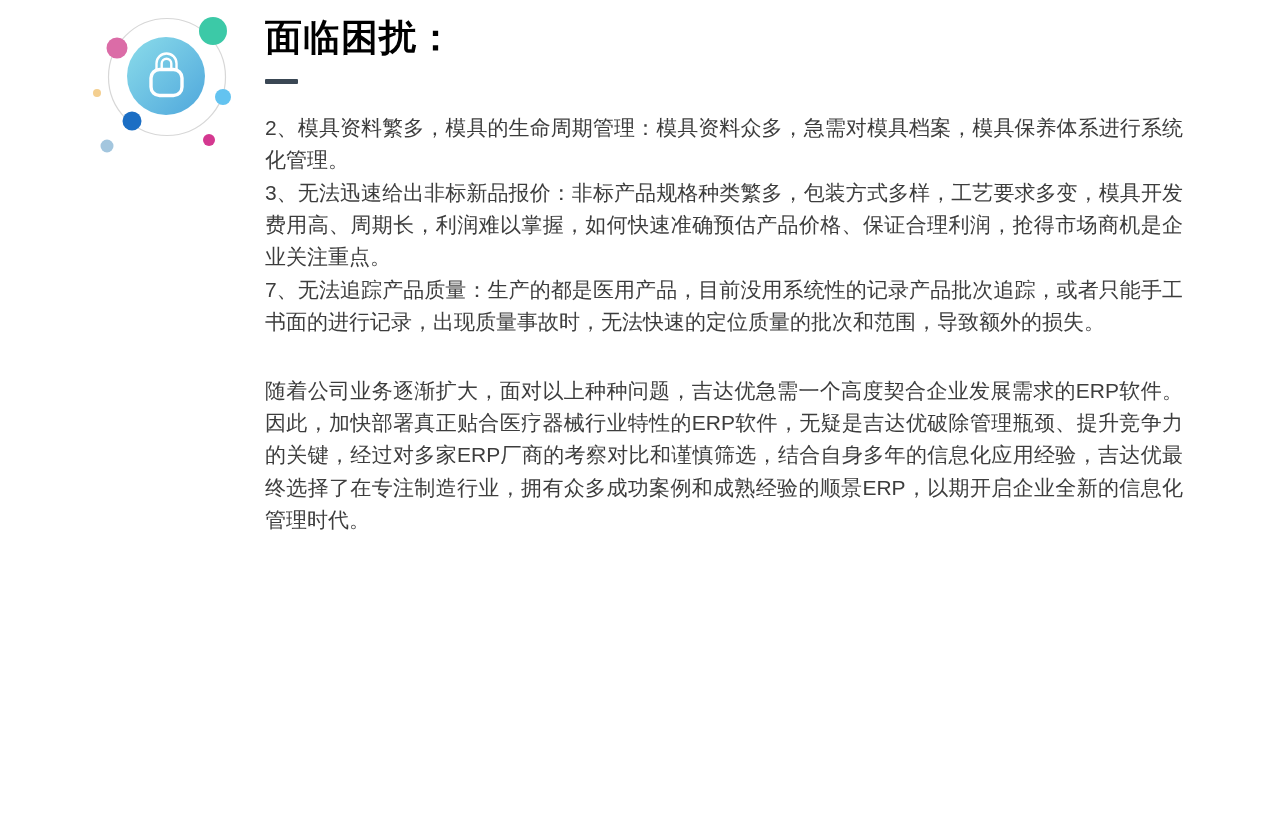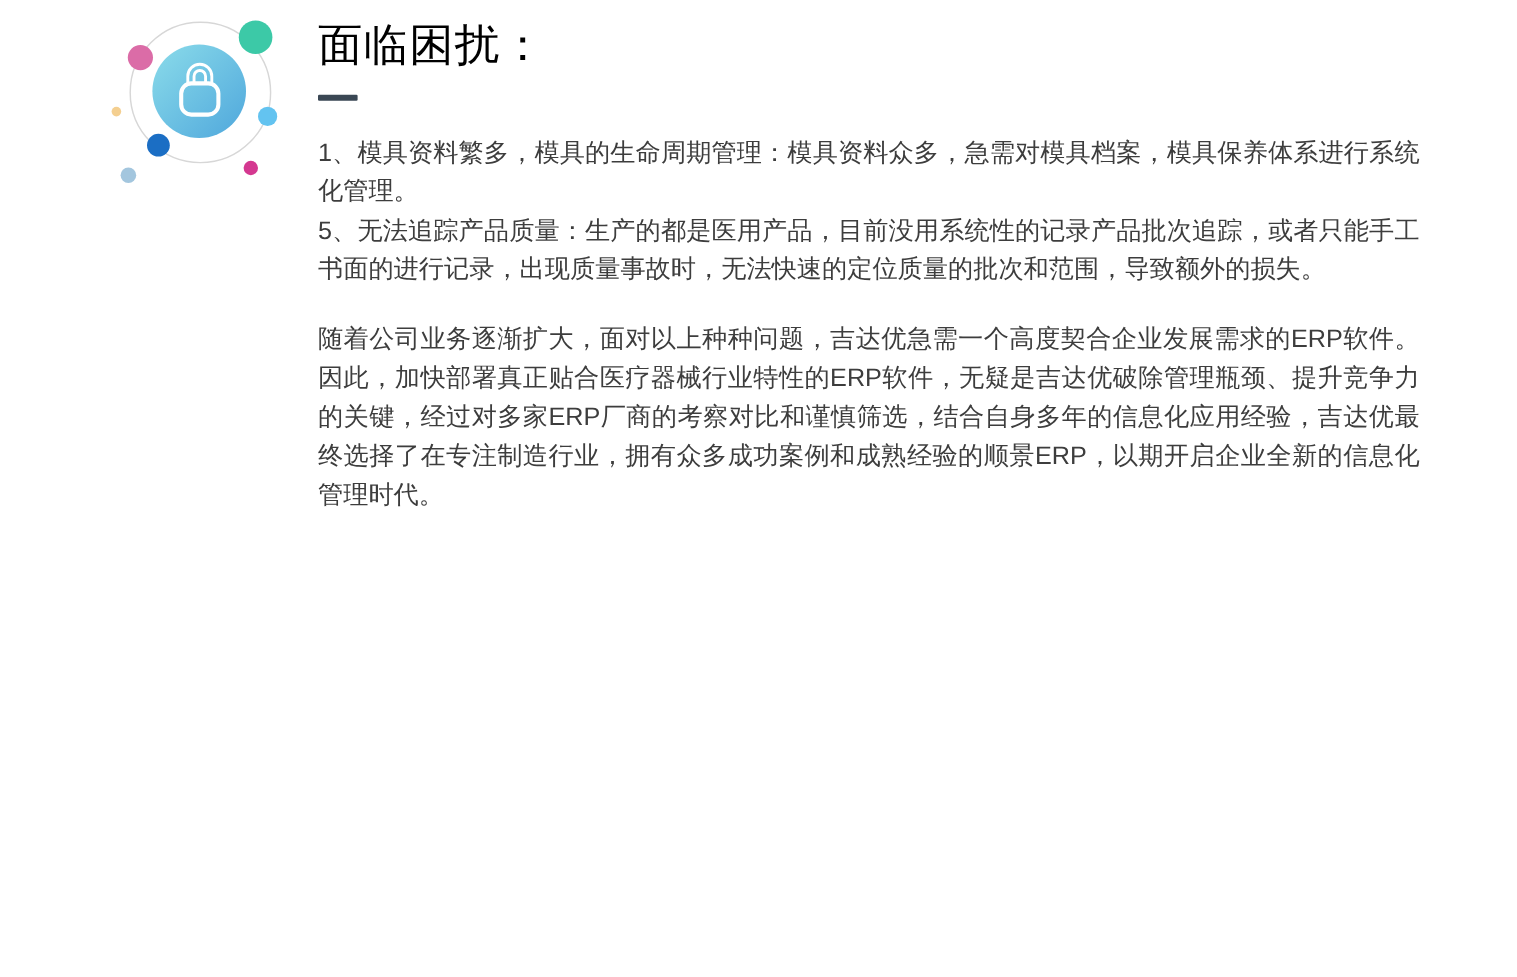--- a/index.html
+++ b/index.html
@@ -20,21 +20,21 @@
     height: 160px;
   }
   .content {
     position: absolute;
     left: 265px;
     top: 18px;
     width: 918px;
   }
   .title {
     font-size: 37px;
-    font-weight: 400;
+    font-weight: 700;
     color: #000000;
     margin: 0;
     line-height: 1.1;
     letter-spacing: 1px;
   }
   .dash {
     width: 33px;
     height: 5px;
     background: #3a4754;
     margin-top: 20px;
@@ -46,21 +46,21 @@
   .problems p,
   .closing {
     font-size: 21px;
     line-height: 32.4px;
     color: #3d3d3d;
     text-align: justify;
     text-justify: inter-ideograph;
     margin: 0;
   }
   .closing {
-    margin-top: 26px;
+    margin-top: 36px;
   }
 </style>
 </head>
 <body>
 
 <div class="icon-wrap">
   <svg width="160" height="160" viewBox="0 0 160 160">
     <defs>
       <linearGradient id="circleGrad" x1="0" y1="0" x2="1" y2="1">
         <stop offset="0" stop-color="#8bdcea"></stop>
@@ -86,18 +86,19 @@
     <circle cx="124" cy="135" r="6" fill="#d43890"></circle>
     <circle cx="138" cy="92" r="8" fill="#63c3f0"></circle>
   </svg>
 </div>
 
 <div class="content">
   <h1 class="title">面临困扰：</h1>
   <div class="dash"></div>
 
   <div class="problems">
-    <p>1、模具资料繁多，模具的生命周期管理：模具资料众多，急需对模具档案，模具保养体系进行系统化管理。</p>
-    <p>5、无法追踪产品质量：生产的都是医用产品，目前没用系统性的记录产品批次追踪，或者只能手工书面的进行记录，出现质量事故时，无法快速的定位质量的批次和范围，导致额外的损失。</p>
+    <p>2、模具资料繁多，模具的生命周期管理：模具资料众多，急需对模具档案，模具保养体系进行系统化管理。</p>
+    <p>3、无法迅速给出非标新品报价：非标产品规格种类繁多，包装方式多样，工艺要求多变，模具开发费用高、周期长，利润难以掌握，如何快速准确预估产品价格、保证合理利润，抢得市场商机是企业关注重点。</p>
+    <p>7、无法追踪产品质量：生产的都是医用产品，目前没用系统性的记录产品批次追踪，或者只能手工书面的进行记录，出现质量事故时，无法快速的定位质量的批次和范围，导致额外的损失。</p>
   </div>
 
   <p class="closing">随着公司业务逐渐扩大，面对以上种种问题，吉达优急需一个高度契合企业发展需求的ERP软件。因此，加快部署真正贴合医疗器械行业特性的ERP软件，无疑是吉达优破除管理瓶颈、提升竞争力的关键，经过对多家ERP厂商的考察对比和谨慎筛选，结合自身多年的信息化应用经验，吉达优最终选择了在专注制造行业，拥有众多成功案例和成熟经验的顺景ERP，以期开启企业全新的信息化管理时代。</p>
 </div>
 
 </body></html>

